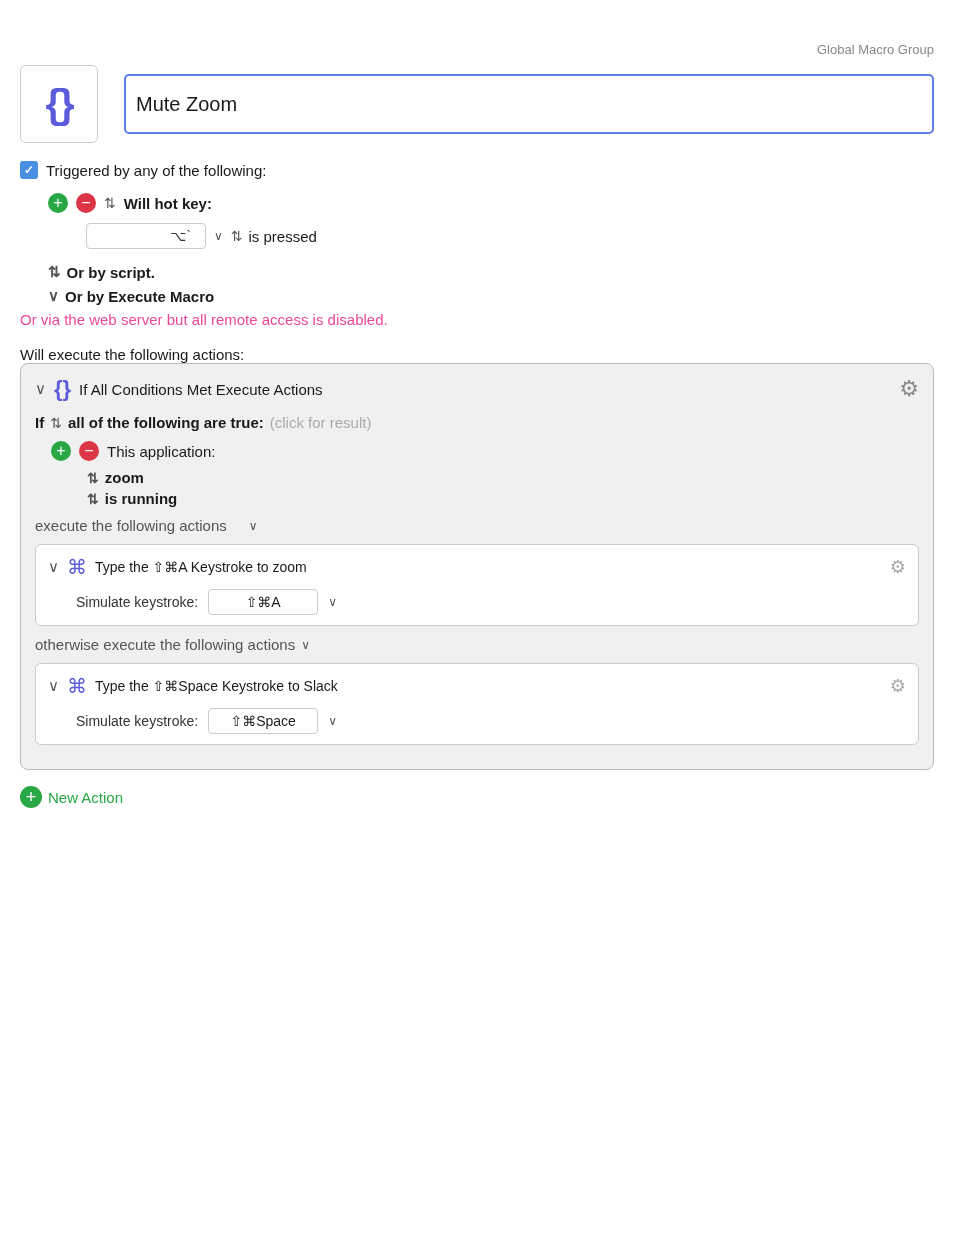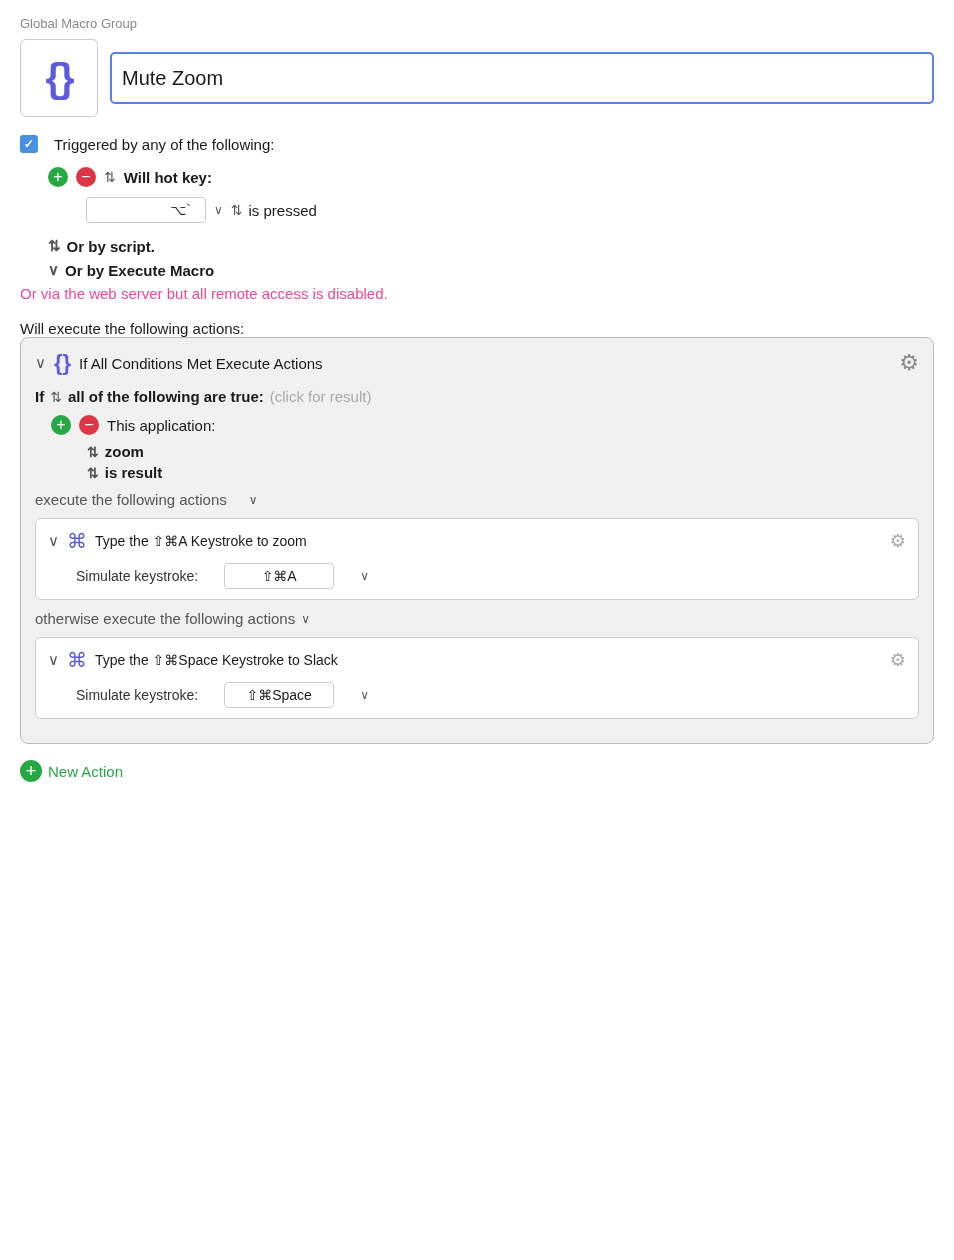--- a/index.html
+++ b/index.html
@@ -7,24 +7,25 @@
       font-family: -apple-system, BlinkMacSystemFont, "Helvetica Neue", Arial, sans-serif;
       background: #ffffff;
       color: #1a1a1a;
       font-size: 15px;
       width: 954px;
       min-height: 1260px;
       padding: 16px 20px 30px 20px;
     }
 
     .global-group-label {
-      text-align: left;
+      text-align: right;
       color: #888;
       font-size: 13px;
       margin-bottom: 8px;
+      margin-top: 26px;
     }
 
     .header-row {
       display: flex;
       align-items: center;
       gap: 12px;
       margin-bottom: 18px;
     }
 
     .logo-box {
@@ -40,34 +41,35 @@
 
     .logo-icon {
       font-size: 40px;
       color: #5b5bdb;
       font-weight: 700;
       letter-spacing: -2px;
     }
 
     .macro-name-input {
       flex: 1;
-      height: 52px;
+      height: 60px;
       font-size: 20px;
       font-weight: 500;
       border: 2px solid #5b7fe8;
       border-radius: 5px;
       padding: 4px 10px;
       outline: none;
       color: #1a1a1a;
+      margin-left: 14px;
     }
 
     .triggered-row {
       display: flex;
       align-items: center;
-      gap: 16px;
+      gap: 8px;
       margin-bottom: 14px;
       font-size: 15px;
     }
 
     .checkbox-blue {
       width: 18px;
       height: 18px;
       background: #4a90e2;
       border-radius: 3px;
       display: flex;
@@ -292,21 +294,21 @@
 
     .gear-sm {
       font-size: 18px;
       color: #aaa;
       cursor: pointer;
     }
 
     .simulate-row {
       display: flex;
       align-items: center;
-      gap: 26px;
+      gap: 10px;
       margin-left: 28px;
     }
 
     .simulate-label {
       font-size: 14px;
       color: #333;
       min-width: 120px;
     }
 
     .keystroke-box {
@@ -427,21 +429,21 @@
     <span>This application:</span>
   </div>
 
   <div class="app-details">
     <div class="app-stepper-row">
       <span class="stepper-icon">⇅</span>
       <span>zoom</span>
     </div>
     <div class="app-stepper-row">
       <span class="stepper-icon">⇅</span>
-      <span>is result</span>
+      <span>is running</span>
     </div>
   </div>
 
   <div class="execute-following">
     <span>execute the following actions</span>
     <span class="dropdown-arrow">∨</span>
   </div>
 
   <div class="action-block">
     <div class="action-header">

